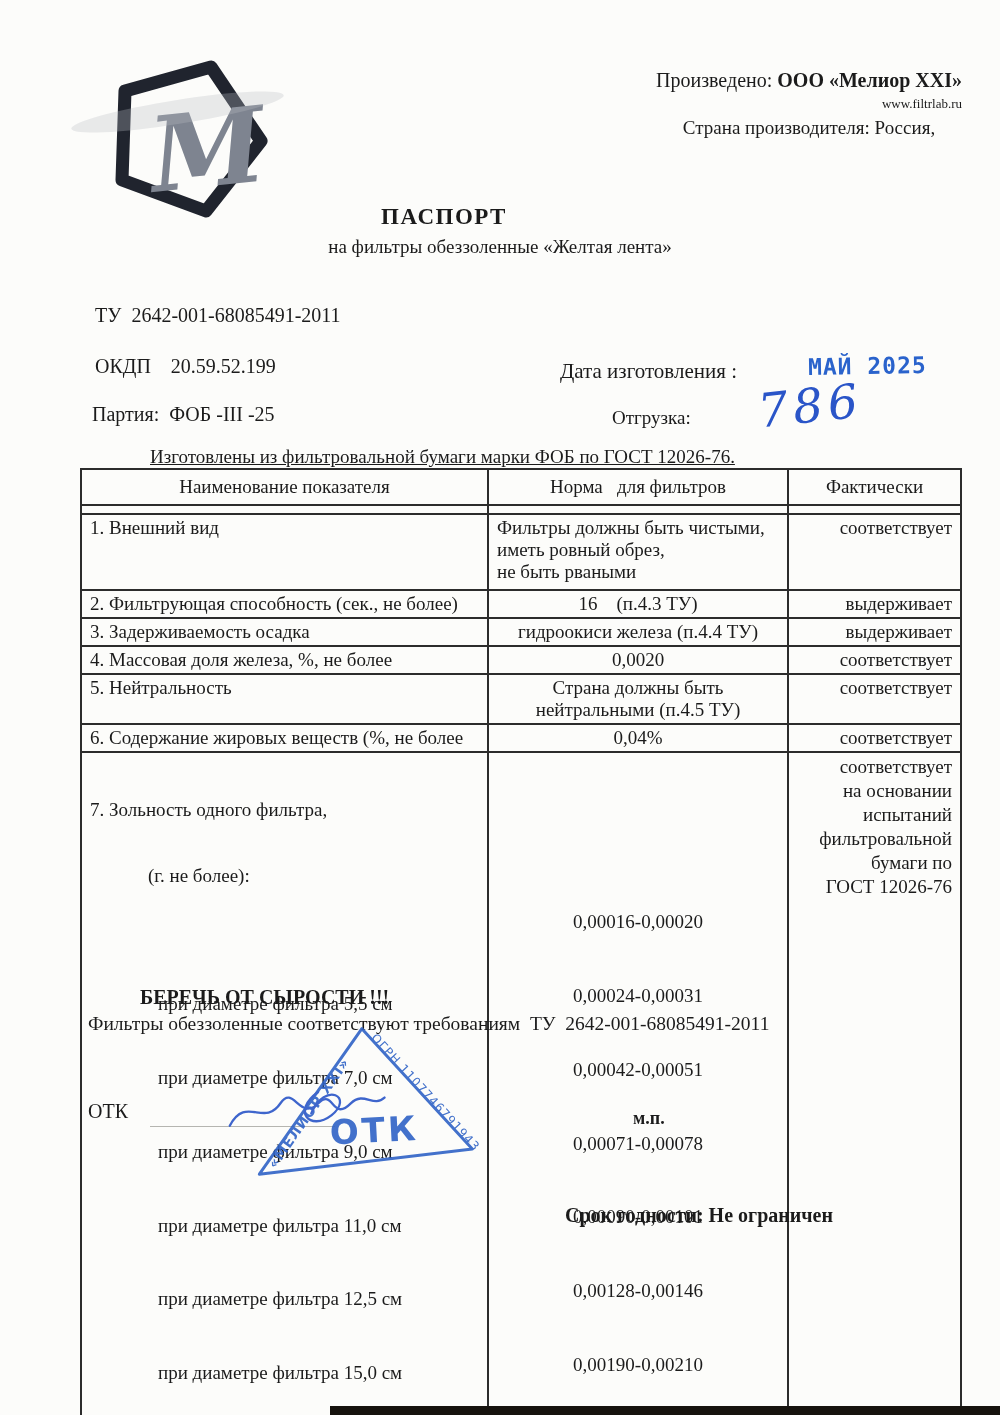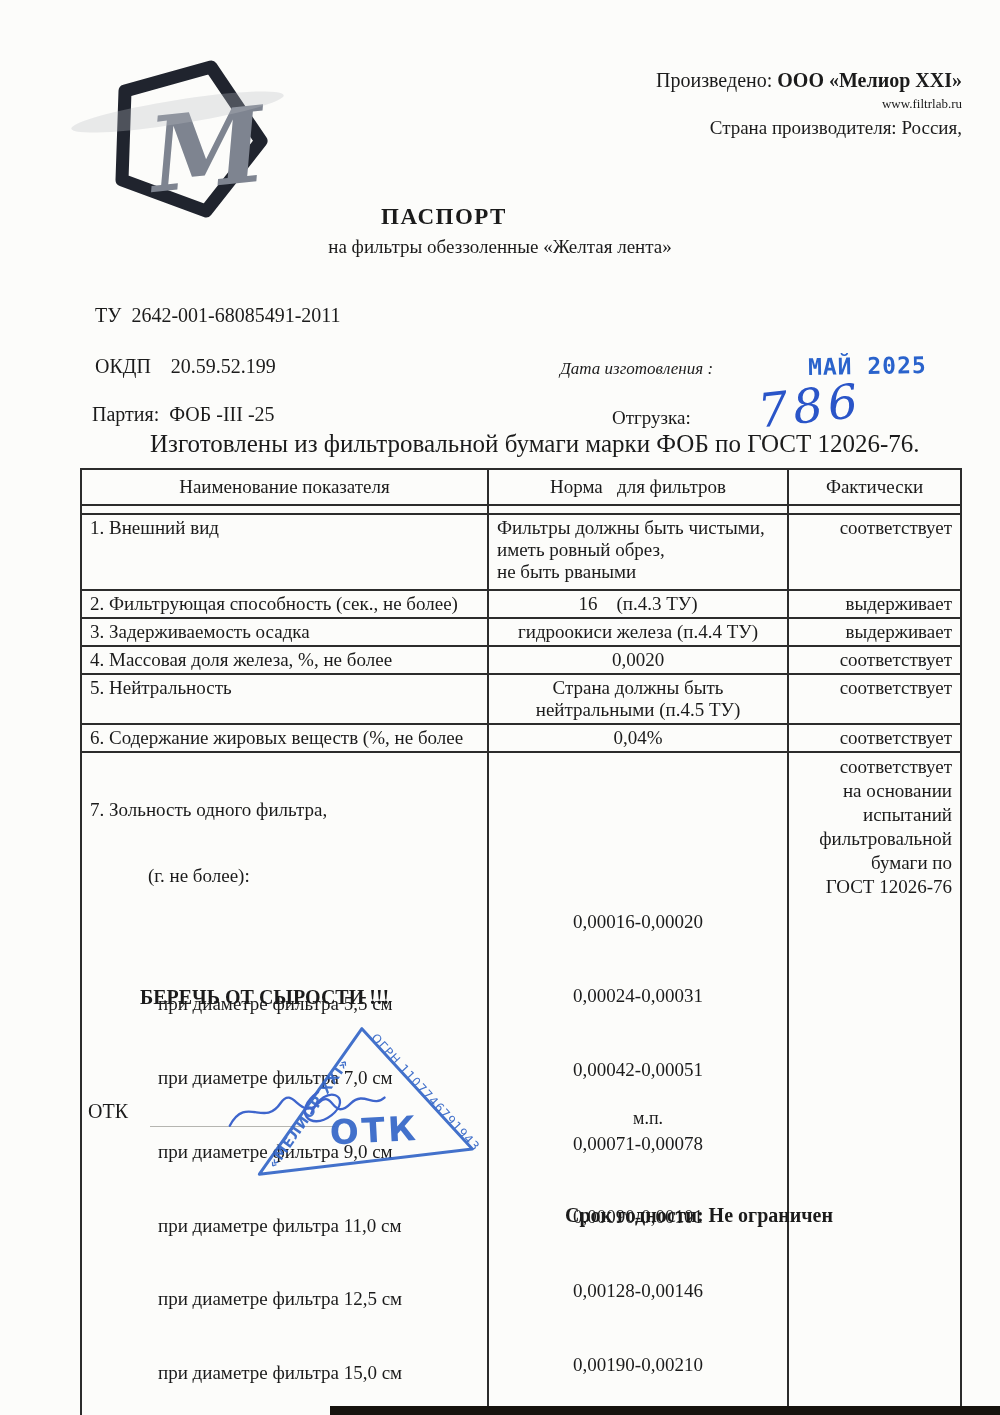--- a/index.html
+++ b/index.html
@@ -12,43 +12,43 @@
     color:#1b1b1b;
     overflow:hidden;
   }
   .abs{position:absolute;}
   .pre{white-space:pre-wrap;}
 
   
   .producer-block{right:38px;top:66px;text-align:right;font-size:20px;line-height:1.45;}
   .producer-name{font-weight:bold;}
   .site{font-size:13px;}
-  .country{font-size:19px;}
+  .country{font-size:19px;text-align:center;}
 
   
   .logo{left:100px;top:58px;width:175px;height:175px;}
   .logo-smudge{left:70px;top:100px;width:215px;height:24px;background:#b9bcc2;opacity:.30;
     border-radius:50%;transform:rotate(-9deg);}
 
   
   .doc-title{left:0;top:204px;width:888px;text-align:center;font-weight:bold;
     font-size:23px;letter-spacing:1.5px;}
   .doc-subtitle{left:0;top:236px;width:1000px;text-align:center;font-size:19px;}
 
   
   .tu-line{left:95px;top:304px;font-size:20px;}
   .okdp-line{left:95px;top:355px;font-size:20px;}
-  .date-label{left:560px;top:359px;font-size:17px;font-style:italic;}
+  .date-label{left:560px;top:359px;font-size:21px;}
   .date-stamp{left:808px;top:353px;font-family:"DejaVu Sans Mono",monospace;
     font-weight:bold;font-size:23px;letter-spacing:1px;color:#2a63cc;transform:rotate(-1deg);}
   .batch-line{left:92px;top:403px;font-size:20px;}
   .ship-label{left:612px;top:407px;font-size:19px;}
   .ship-value{left:758px;top:378px;font-size:47px;font-style:italic;color:#2a55c8;
     letter-spacing:5px;transform:rotate(-6deg);font-family:"DejaVu Serif",serif;}
-  .made-from{left:150px;top:430px;font-size:25px;}
+  .made-from{left:150px;top:446px;font-size:19px;text-decoration:underline;}
 
   
   .spec-table{position:absolute;left:80px;top:468px;width:880px;border-collapse:collapse;
     font-size:19px;table-layout:fixed;}
   .spec-table td,.spec-table th{border:2px solid #2c2c2c;padding:2px 8px;
     vertical-align:top;white-space:pre-wrap;font-weight:normal;}
   .spec-table th{text-align:center;height:30px;vertical-align:middle;}
   .sp-row td{height:7px;padding:0;}
   .c{text-align:center;}
   .vm{vertical-align:middle;}
@@ -58,21 +58,21 @@
   .r7-sub{padding-left:58px;}
   .r7-labels{margin-top:12px;padding-left:68px;line-height:24.6px;}
   .r7-values{padding-top:62px;text-align:center;line-height:24.6px;}
   .r7-fact{line-height:24px;}
 
   
   .warning{left:140px;top:986px;font-weight:bold;font-size:20px;}
   .conformity{left:88px;top:1013px;font-size:19.5px;}
   .otk-label{left:88px;top:1100px;font-size:20px;}
   .otk-line{left:150px;top:1126px;width:185px;height:1px;background:#b5b5b0;}
-  .mp-label{left:633px;top:1108px;font-size:18px;}
+  .mp-label{left:633px;top:1108px;font-size:18px;font-weight:bold;}
   .shelf-life{left:565px;top:1204px;font-weight:bold;font-size:20px;}
 
   
   .stamp{left:168px;top:1018px;width:340px;height:180px;transform:rotate(-3deg);opacity:.9;}
   .stamp text{font-family:"DejaVu Sans",sans-serif;}
 
   .scan-bar{left:330px;top:1406px;width:670px;height:9px;background:#16130e;}
 </style>
 </head>
 <body>
@@ -182,20 +182,21 @@
 на основании
 испытаний
 фильтровальной
 бумаги по
 ГОСТ 12026-76</td>
     </tr>
   </tbody>
     </table>
 
   <div class="abs warning">БЕРЕЧЬ ОТ СЫРОСТИ !!!</div>
+  <div class="abs conformity pre">Фильтры обеззоленные соответствуют требованиям  ТУ  2642-001-68085491-2011</div>
   <div class="abs otk-label">ОТК</div>
   <div class="abs otk-line"></div>
   <div class="abs mp-label">м.п.</div>
   <div class="abs shelf-life">Срок годности: Не ограничен</div>
 
   <svg class="abs stamp" viewBox="0 0 340 180">
     <polygon points="198,12 88,152 302,138" fill="none" stroke="#2f63c6" stroke-width="3" stroke-linejoin="round"></polygon>
     <text x="205" y="126" text-anchor="middle" font-size="34" font-weight="bold" letter-spacing="3" fill="#2f63c6">ОТК</text>
     <text transform="translate(104,148) rotate(-52)" font-size="14" font-weight="bold" letter-spacing="1" fill="#2f63c6">«МЕЛИОР XXI»</text>
     <text transform="translate(206,22) rotate(50.5)" font-size="12" letter-spacing="1" fill="#2f63c6">ОГРН 1107746791943</text>

